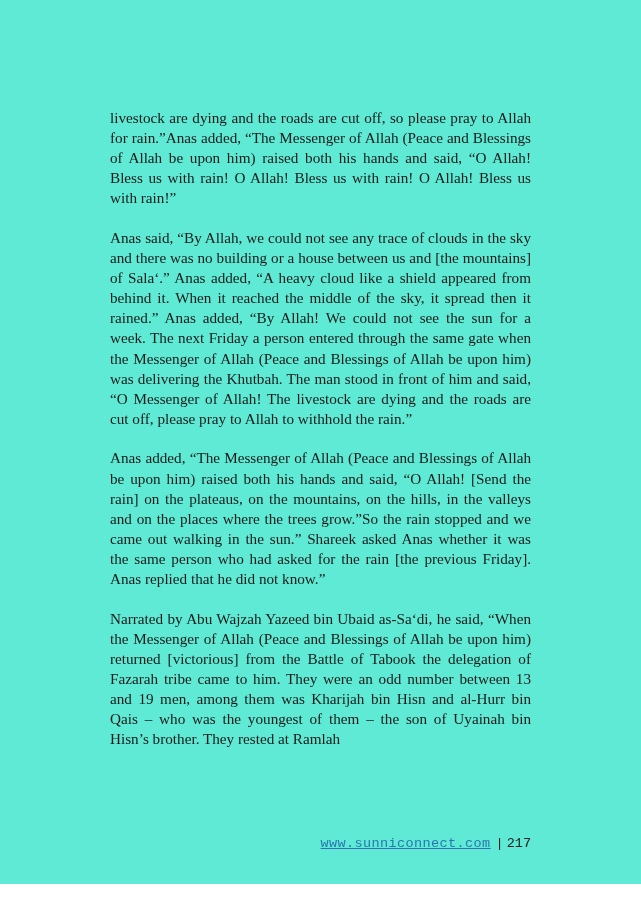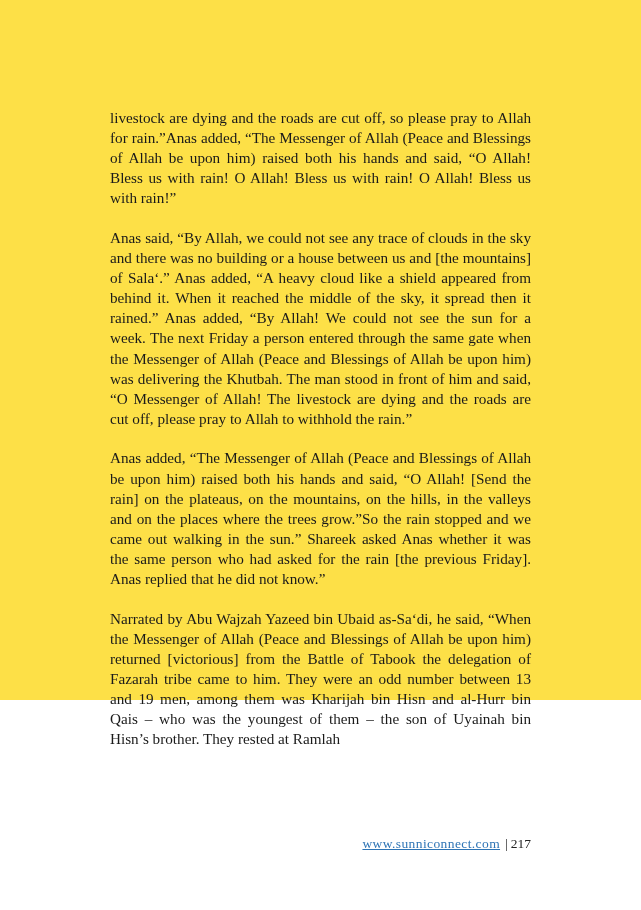--- a/index.html
+++ b/index.html
@@ -1,26 +1,26 @@
 <!DOCTYPE html>
 <html><head>
   <meta charset="utf-8">
   <style>
     html, body { margin: 0; padding: 0; background: #ffffff; }
     body { width: 641px; height: 910px; position: relative; overflow: hidden; }
-    .page { position: absolute; left: 0; top: 0; width: 641px; height: 700px; background: #fde047; }
+    .page { position: absolute; left: 0; top: 0; width: 641px; height: 884px; background: #5eead4; }
     .content {
       position: absolute; left: 110px; top: 108px; width: 421px;
       font-family: "Liberation Serif", serif; font-size: 15.2px; line-height: 20.1px;
       color: #1a1a1a; text-align: justify;
     }
     .content p { margin: 0 0 19.5px 0; }
     .footer {
       position: absolute; top: 836px; right: 110px;
-      font-family: Liberation Serif, serif; font-size: 13.5px; color: #222;
+      font-family: Liberation Mono, monospace; font-size: 13.5px; color: #222;
       white-space: nowrap;
     }
     .footer a { color: #2e74b5; text-decoration: underline; letter-spacing: 0.4px; }
     .footer .sep { margin: 0 3px 0 5px; color: #222; }
   </style>
 </head>
 <body>
 
 <div class="page">
   <div class="content">

